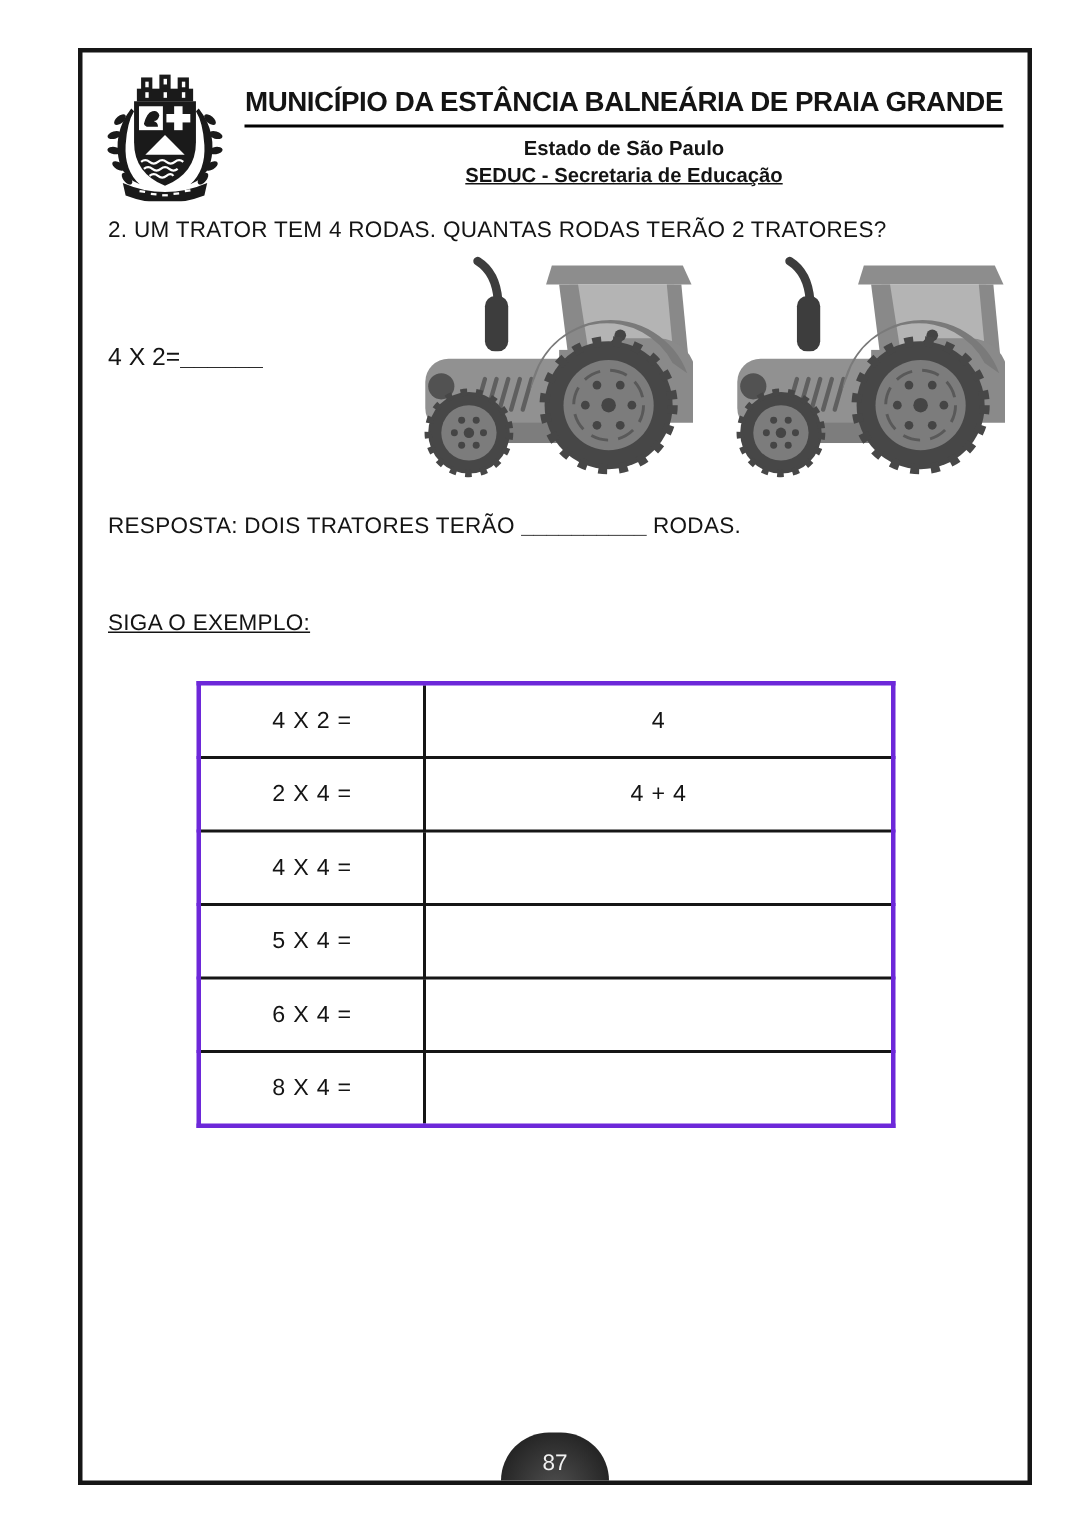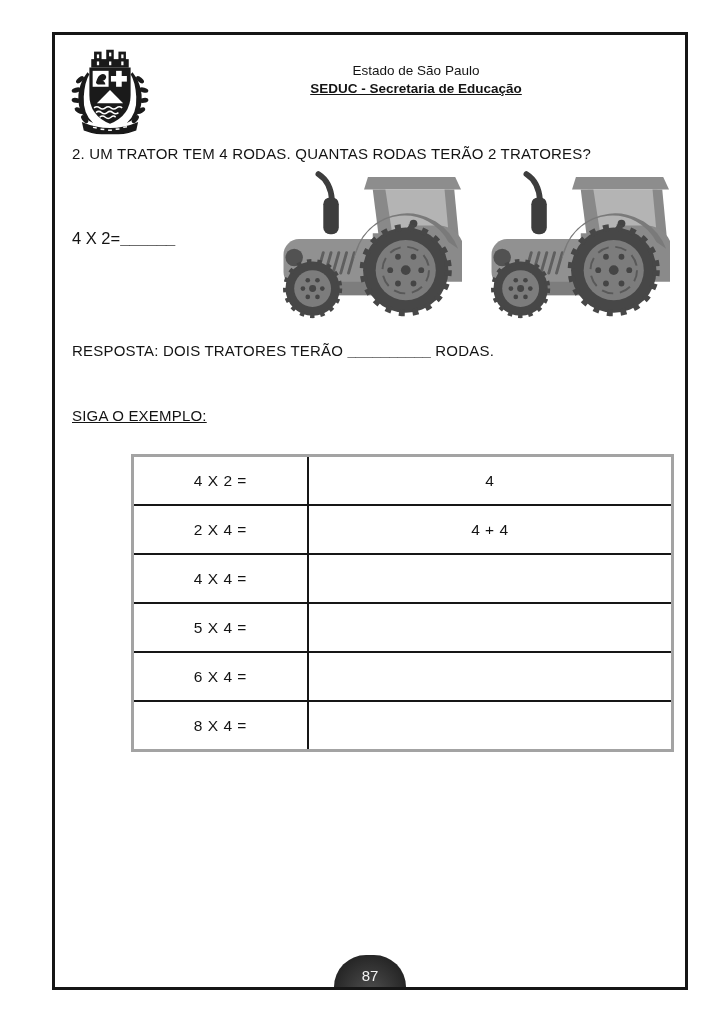--- a/index.html
+++ b/index.html
@@ -13,35 +13,35 @@
     border:3px solid #161616;background:#fff;
   }
   
   .header{position:absolute;top:12px;left:4px;right:8px;display:flex;align-items:flex-start;}
   .crest{width:90px;height:88px;margin-left:6px;flex:0 0 auto;}
   .header-text{flex:1;text-align:center;padding-top:10px;}
   .title{
     display:inline-block;font-weight:bold;font-size:18.5px;letter-spacing:-0.3px;
     border-bottom:2.5px solid #000;padding-bottom:4px;white-space:nowrap;
   }
-  .sub1{margin-top:6px;font-size:13.5px;font-weight:400;}
+  .sub1{margin-top:6px;font-size:13.5px;font-weight:700;}
   .sub2{margin-top:3px;font-size:13.5px;font-weight:600;text-decoration:underline;}
   
   .q2{position:absolute;top:110px;left:17px;font-size:15px;letter-spacing:0.2px;white-space:nowrap;}
   .tractors{position:absolute;top:130px;left:213px;display:flex;gap:14px;}
   .tractor{width:194px;height:154px;}
   .equation{position:absolute;top:194px;left:17px;font-size:16.5px;white-space:nowrap;}
   .resposta{position:absolute;top:307px;left:17px;font-size:15px;letter-spacing:0.2px;white-space:nowrap;}
   .blank{letter-spacing:0px;font-weight:bold;}
   
   .q3-title{position:absolute;top:345px;left:17px;font-size:15px;letter-spacing:0.2px;}
   .q3-sub{position:absolute;top:372px;left:17px;font-size:15px;letter-spacing:0.2px;text-decoration:underline;}
   table.mult{
-    position:absolute;top:419px;left:76px;width:543px;
-    border-collapse:collapse;border:3px solid #a3a3a3;table-layout:fixed;
+    position:absolute;top:419px;left:76px;width:466px;
+    border-collapse:collapse;border:3px solid #6d28d9;table-layout:fixed;
   }
   table.mult td{
     border:2.5px solid #161616;height:47px;text-align:center;
     font-size:15.5px;letter-spacing:0.5px;vertical-align:middle;padding:0;
   }
   td.expr{width:32%;}
   
   .badge{
     position:absolute;bottom:0;left:50%;transform:translateX(-50%);
     width:72px;height:32px;border-radius:38px 38px 0 0;
@@ -187,20 +187,21 @@
   </defs>
 </svg>
 
 <div class="frame">
 
   <div class="header">
     <svg class="crest" viewBox="0 0 96 92">
       <use href="#crest-sym"></use>
     </svg>
     <div class="header-text">
+      <div class="title">MUNICÍPIO DA ESTÂNCIA BALNEÁRIA DE PRAIA GRANDE</div>
       <div class="sub1">Estado de São Paulo</div>
       <div class="sub2">SEDUC - Secretaria de Educação</div>
     </div>
   </div>
 
   <div class="q2">2. UM TRATOR TEM 4 RODAS. QUANTAS RODAS TERÃO 2 TRATORES?</div>
 
   <div class="tractors">
     <svg class="tractor" viewBox="0 0 200 158">
         <use href="#tractor-sym"></use>

